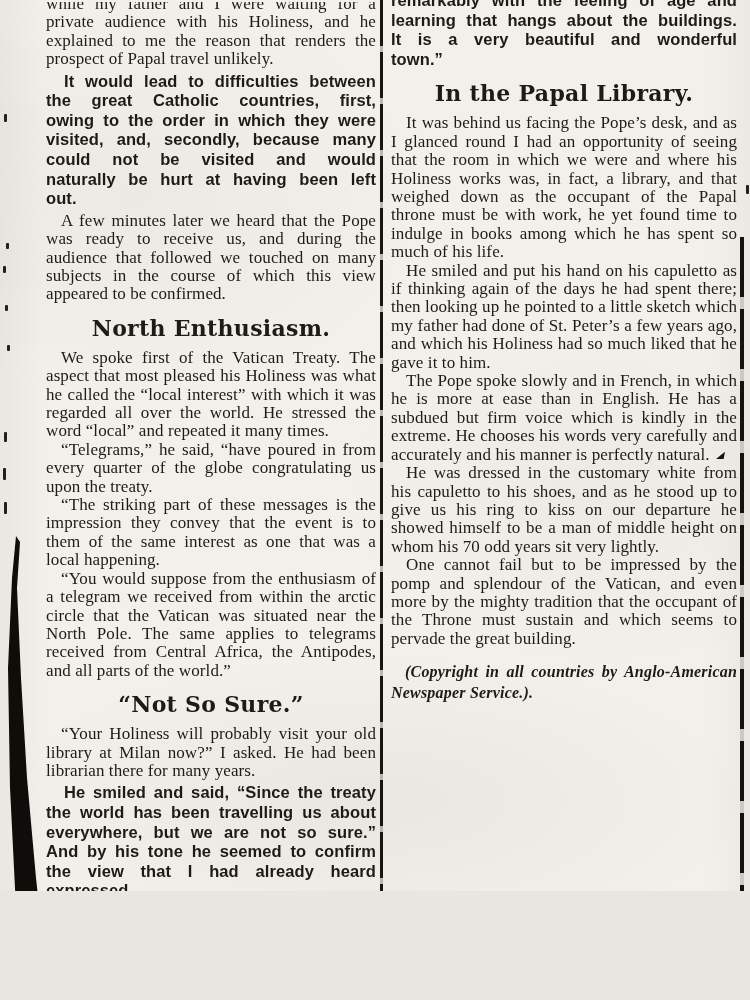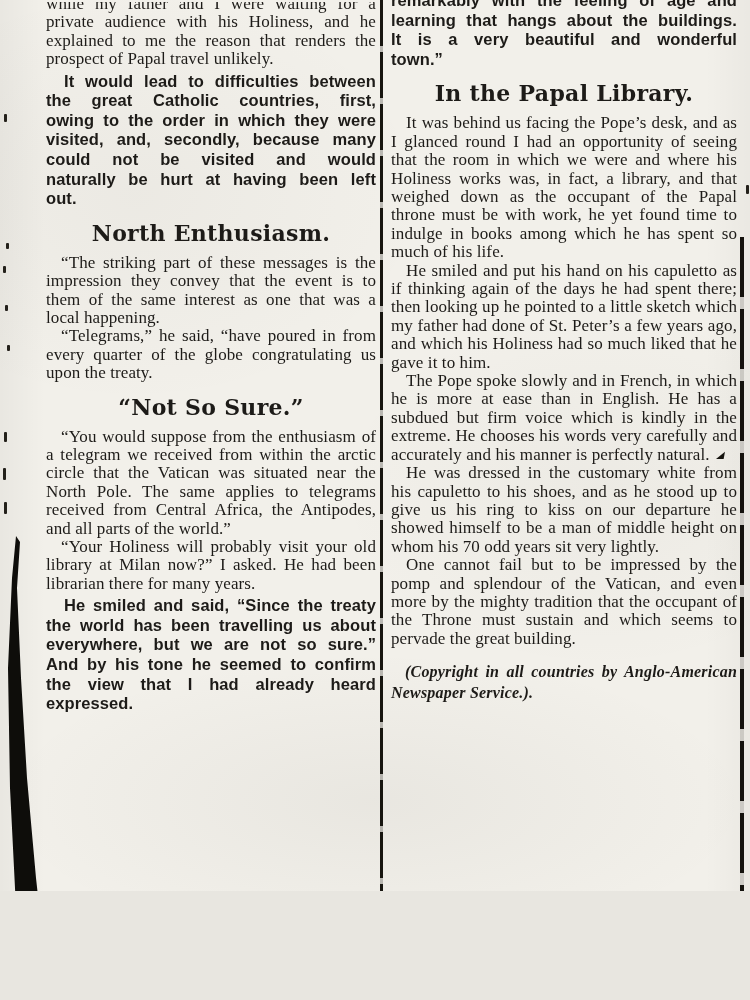--- a/index.html
+++ b/index.html
@@ -81,25 +81,27 @@
   .speck{position:absolute; background:#24211b; border-radius:1px;}
 </style>
 </head>
 <body>
 
 <div class="page">
 
   <div class="col col-left">
     <p class="serif noindent cut-top-left">while my father and I were waiting for a private audience with his Holiness, and he explained to me the reason that renders the prospect of Papal travel unlikely.</p>
     <p class="sansbold">It would lead to difficulties between the great Catholic countries, first, owing to the order in which they were visited, and, secondly, because many could not be visited and would naturally be hurt at having been left out.</p>
+    <p class="serif">A few minutes later we heard that the Pope was ready to receive us, and during the audience that followed we touched on many subjects in the course of which this view appeared to be confirmed.</p>
     <p class="serif headline">North Enthusiasm.</p>
+    <p class="serif">We spoke first of the Vatican Treaty. The aspect that most pleased his Holiness was what he called the “local interest” with which it was regarded all over the world. He stressed the word “local” and repeated it many times.</p>
+    <p class="serif">“Telegrams,” he said, “have poured in from every quarter of the globe congratulating us upon the treaty.</p>
     <p class="serif">“The striking part of these messages is the impression they convey that the event is to them of the same interest as one that was a local happening.</p>
-    <p class="serif">“Telegrams,” he said, “have poured in from every quarter of the globe congratulating us upon the treaty.</p>
+    <p class="serif">“You would suppose from the enthusiasm of a telegram we received from within the arctic circle that the Vatican was situated near the North Pole. The same applies to telegrams received from Central Africa, the Antipodes, and all parts of the world.”</p>
     <p class="serif headline">“Not So Sure.”</p>
-    <p class="serif">“You would suppose from the enthusiasm of a telegram we received from within the arctic circle that the Vatican was situated near the North Pole. The same applies to telegrams received from Central Africa, the Antipodes, and all parts of the world.”</p>
     <p class="serif">“Your Holiness will probably visit your old library at Milan now?” I asked. He had been librarian there for many years.</p>
     <p class="sansbold">He smiled and said, “Since the treaty the world has been travelling us about everywhere, but we are not so sure.” And by his tone he seemed to confirm the view that I had already heard expressed.</p>
   </div>
 
   <div class="col col-right">
     <p class="sansbold noindent cut-top-right">remarkably with the feeling of age and learning that hangs about the buildings. It is a very beautiful and wonderful town.”</p>
     <p class="serif headline">In the Papal Library.</p>
     <p class="serif">It was behind us facing the Pope’s desk, and as I glanced round I had an opportunity of seeing that the room in which we were and where his Holiness works was, in fact, a library, and that weighed down as the occupant of the Papal throne must be with work, he yet found time to indulge in books among which he has spent so much of his life.</p>
     <p class="serif">He smiled and put his hand on his capuletto as if thinking again of the days he had spent there; then looking up he pointed to a little sketch which my father had done of St. Peter’s a few years ago, and which his Holiness had so much liked that he gave it to him.</p>
     <p class="serif">The Pope spoke slowly and in French, in which he is more at ease than in English. He has a subdued but firm voice which is kindly in the extreme. He chooses his words very carefully and accurately and his manner is perfectly natural.</p>

